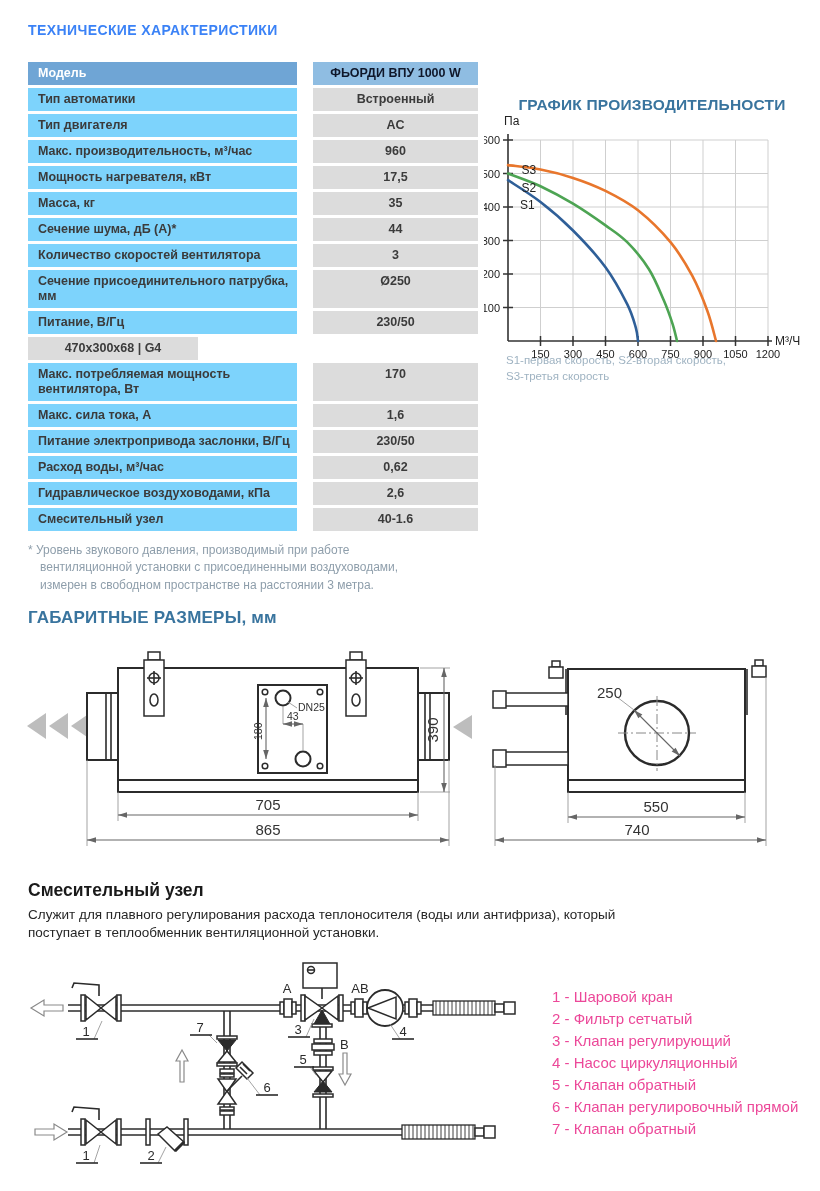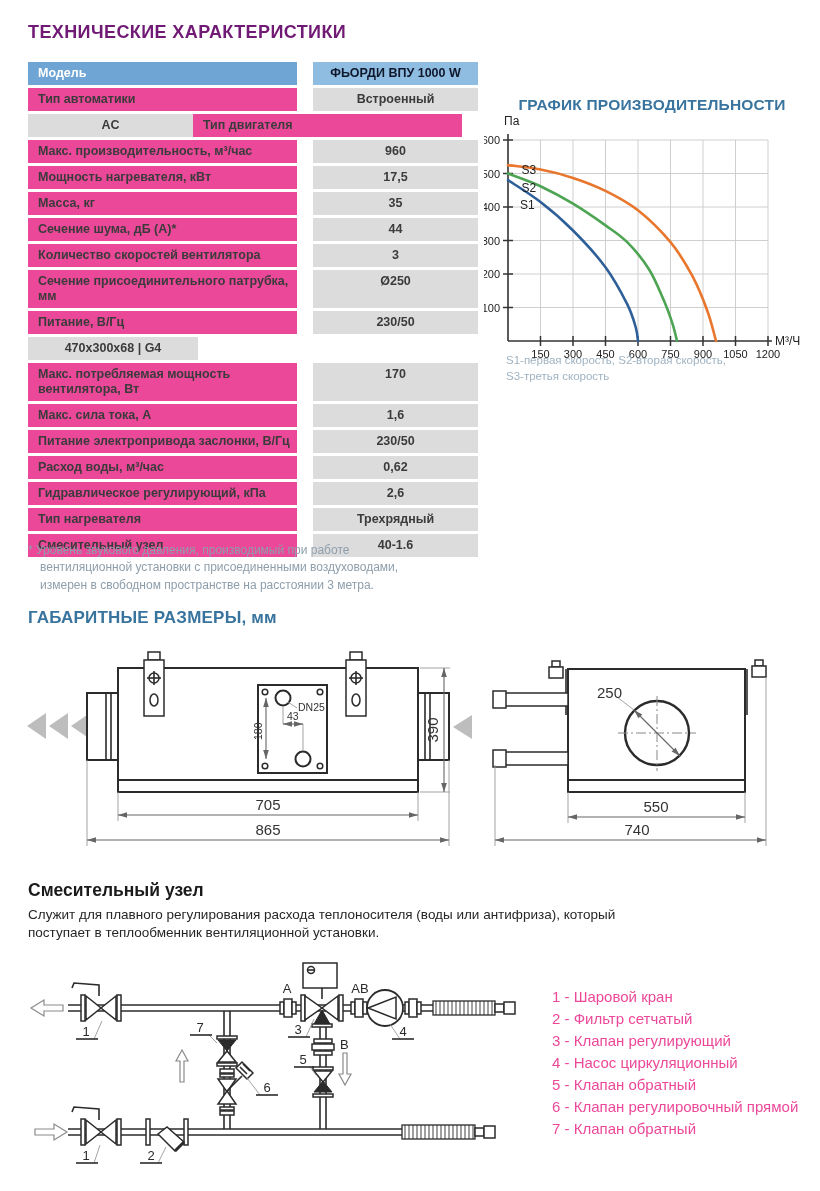--- a/index.html
+++ b/index.html
@@ -1,29 +1,29 @@
 <!DOCTYPE html>
 <html><head>
 <meta charset="utf-8">
 <style>
   html,body{margin:0;padding:0;}
   body{
     width:820px;height:1191px;position:relative;background:#fff;
     font-family:"Liberation Sans", sans-serif;overflow:hidden;
   }
   .abs{position:absolute;}
-  .title1{left:28px;top:22px;font-size:18px;font-weight:bold;color:#701a75;letter-spacing:.4px;}
+  .title1{left:28px;top:22px;font-size:14px;font-weight:bold;color:#3b82f6;letter-spacing:.4px;}
   .title2{left:492px;top:96px;width:320px;text-align:center;font-size:15.5px;font-weight:bold;color:#39749E;letter-spacing:.2px;}
   .title3{left:28px;top:608px;font-size:17px;font-weight:bold;color:#39749E;letter-spacing:.2px;}
   .mix-title{left:28px;top:880px;font-size:17.5px;font-weight:bold;color:#1a1a1a;}
   .mix-desc{left:28px;top:906px;width:600px;font-size:13.5px;color:#262626;line-height:1.35;}
   
   #spec-table{left:28px;top:62px;width:450px;}
   .t-row{display:flex;margin-bottom:3px;}
-  .t-cell{font-size:12.5px;font-weight:bold;color:#3b3b3b;background:#ec4899;padding:4px 0;line-height:15px;}
+  .t-cell{font-size:12.5px;font-weight:bold;color:#3b3b3b;background:#7dd3fc;padding:4px 0;line-height:15px;}
   .t-label{width:267px;padding-left:10px;margin-right:16px;}
   .t-value{width:170px;text-align:center;background:#dcdcdc;}
   .t-head .t-label{background:#6FA5D5;color:#fff;}
   .t-head .t-value{background:#8FBDE2;color:#0f172a;}
   .footnote{left:28px;top:542px;width:402px;font-size:12px;line-height:1.45;color:#8E9EAB;padding-left:12px;text-indent:-12px;}
   
   #chart{left:484px;top:112px;}
   .chart-caption{left:506px;top:352px;width:290px;font-size:11.5px;line-height:1.4;color:#9FB3C2;white-space:pre-line;}
   
   #legend-list{left:552px;top:986px;width:250px;font-size:15px;line-height:22px;color:#ec4899;}
@@ -52,22 +52,22 @@
 <div class="abs" id="spec-table">
     <div class="t-row t-head">
       <div class="t-cell t-label">Модель</div>
       <div class="t-cell t-value">ФЬОРДИ ВПУ 1000 W</div>
     </div>
     <div class="t-row">
       <div class="t-cell t-label">Тип автоматики</div>
       <div class="t-cell t-value">Встроенный</div>
     </div>
     <div class="t-row">
+      <div class="t-cell t-label">Тип двигателя</div>
       <div class="t-cell t-value">AC</div>
-      <div class="t-cell t-label">Тип двигателя</div>
     </div>
     <div class="t-row">
       <div class="t-cell t-label">Макс. производительность, м³/час</div>
       <div class="t-cell t-value">960</div>
     </div>
     <div class="t-row">
       <div class="t-cell t-label">Мощность нагревателя, кВт</div>
       <div class="t-cell t-value">17,5</div>
     </div>
     <div class="t-row">
@@ -103,26 +103,22 @@
     </div>
     <div class="t-row">
       <div class="t-cell t-label">Питание электропривода заслонки, В/Гц</div>
       <div class="t-cell t-value">230/50</div>
     </div>
     <div class="t-row">
       <div class="t-cell t-label">Расход воды, м³/час</div>
       <div class="t-cell t-value">0,62</div>
     </div>
     <div class="t-row">
-      <div class="t-cell t-label">Гидравлическое регулирующий, кПа</div>
+      <div class="t-cell t-label">Гидравлическое воздуховодами, кПа</div>
       <div class="t-cell t-value">2,6</div>
-    </div>
-    <div class="t-row">
-      <div class="t-cell t-label">Тип нагревателя</div>
-      <div class="t-cell t-value">Трехрядный</div>
     </div>
     <div class="t-row">
       <div class="t-cell t-label">Смесительный узел</div>
       <div class="t-cell t-value">40-1.6</div>
     </div>
   </div>
 
 <div class="abs footnote">* Уровень звукового давления, производимый при работе вентиляционной установки с присоединенными воздуховодами, измерен в свободном пространстве на расстоянии 3 метра.</div>
 
 <div class="abs title2">ГРАФИК ПРОИЗВОДИТЕЛЬНОСТИ</div>

